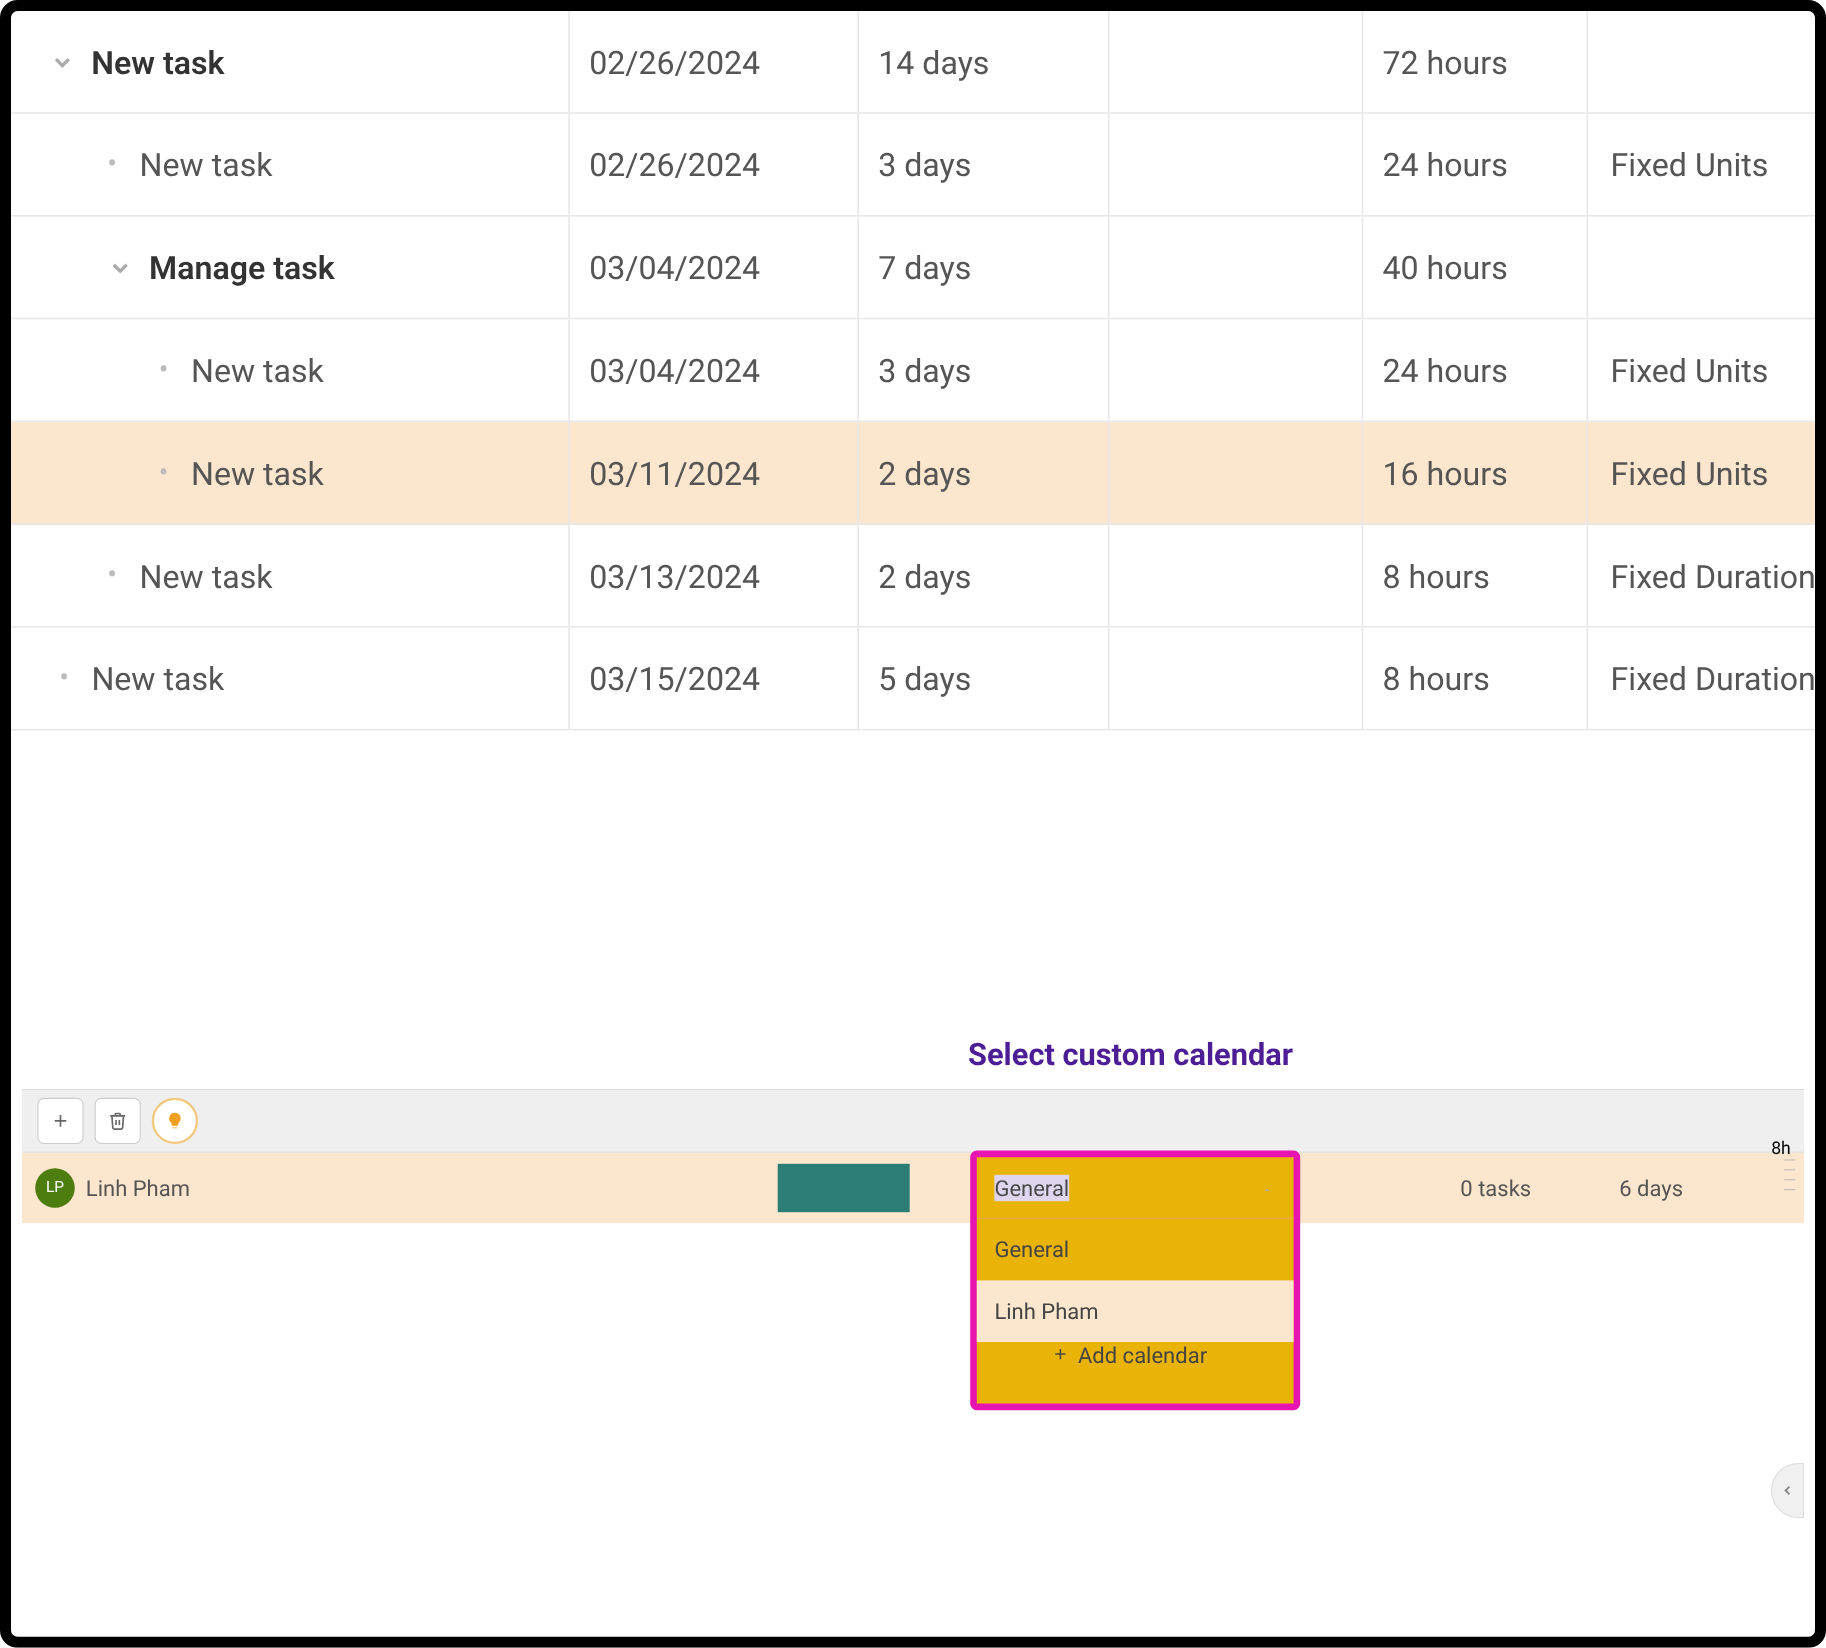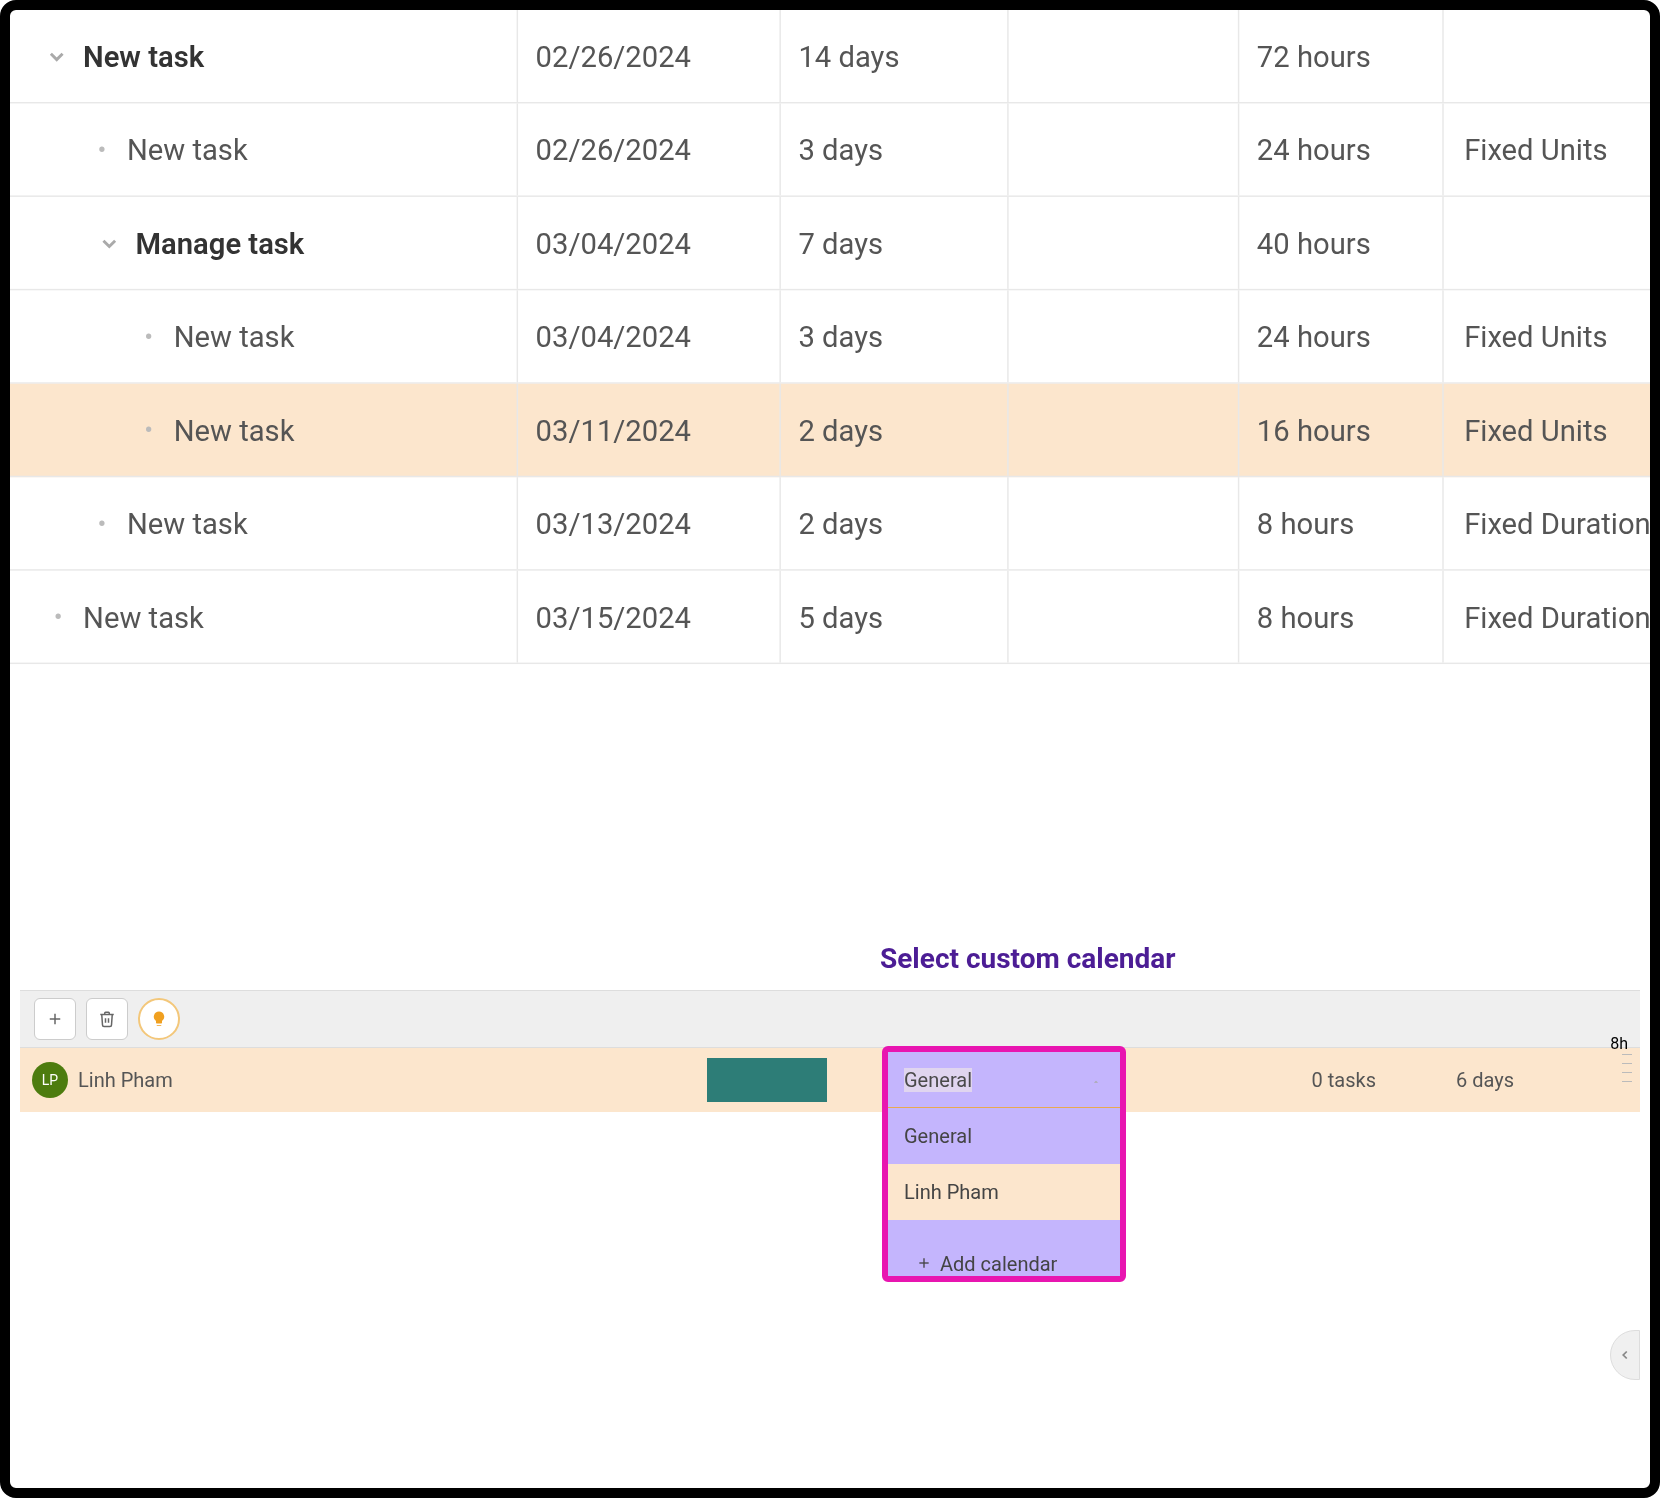--- a/index.html
+++ b/index.html
@@ -106,21 +106,21 @@
 }
 .color-swatch {
   position: absolute;
   left: 687px;
   width: 120px;
   height: 44px;
   background: #2d7d77;
 }
 .metrics {
   position: absolute;
-  right: 126px;
+  right: 110px;
   display: flex;
   gap: 80px;
   align-items: center;
 }
 .hours-label {
   position: absolute;
   right: 12px;
   top: -14px;
   font-size: 16px;
   color: #000000;
@@ -139,24 +139,24 @@
   left: 860px;
   top: -48px;
   font-size: 28px;
   font-weight: 700;
   color: #4c1d95;
 }
 .dropdown {
   position: absolute;
   left: 862px;
   top: 56px;
-  width: 244px;
+  width: 300px;
   border: 6px solid #e815b0;
   border-radius: 6px;
-  background: #c4b5fd;
+  background: #eab308;
   z-index: 10;
 }
 .dd-selected {
   height: 56px;
   display: flex;
   align-items: center;
   justify-content: space-between;
   padding: 0 16px;
   border-bottom: 1px solid #e8a94f;
   font-size: 20px;
@@ -167,25 +167,26 @@
   display: flex;
   align-items: center;
   padding: 0 16px;
   font-size: 20px;
   color: #444;
 }
 .dd-opt.hover { background: #fce6cd; }
 .dd-add {
   height: 56px;
   display: flex;
-  align-items: flex-end;
+  align-items: flex-start;
   padding: 0 28px;
   font-size: 20px;
   color: #444;
   gap: 8px;
+  margin-left: 40px;
 }
 .side-handle {
   position: absolute;
   right: 10px;
   top: 1320px;
   width: 30px;
   height: 50px;
   background: #f0f0f0;
   border: 1px solid #ddd;
   border-top-left-radius: 30px;

